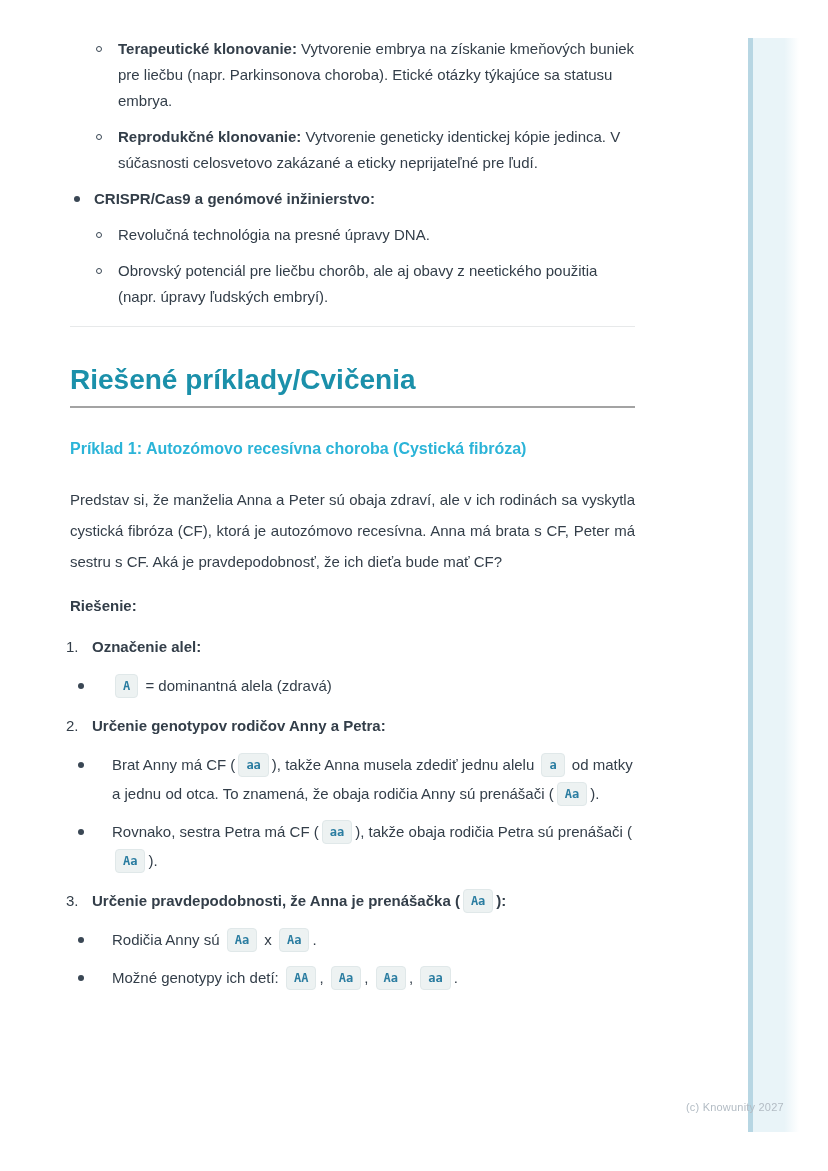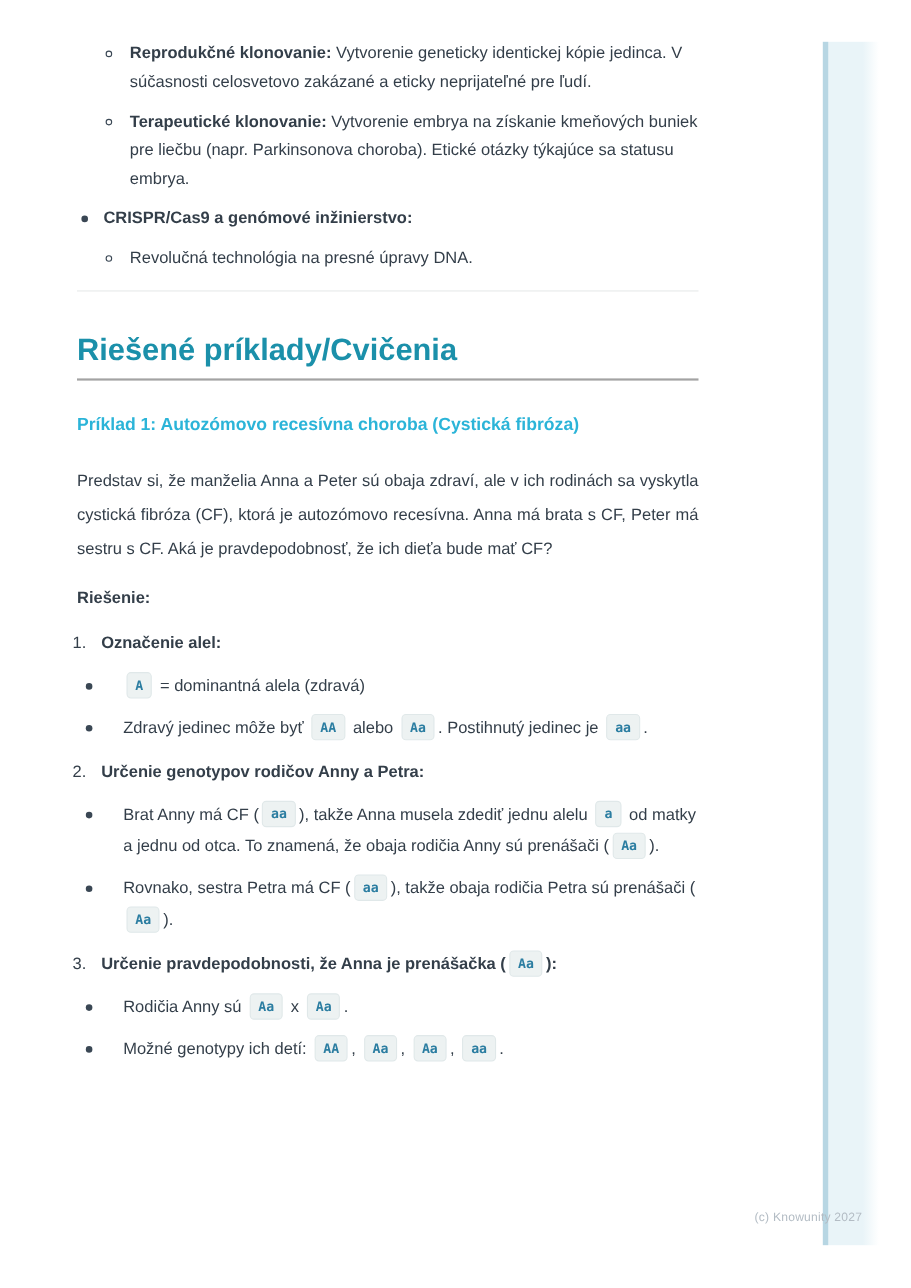--- a/index.html
+++ b/index.html
@@ -81,33 +81,37 @@
   }
 </style>
 </head>
 <body>
 
 <div class="content">
 
   <ul class="toplist">
     <li class="lvl2">
       <span class="mk mk-circle"></span>
-      <strong>Reprodukčné klonovanie:</strong><span> Vytvorenie geneticky identickej kópie jedinca. V súčasnosti celosvetovo zakázané a eticky neprijateľné pre ľudí.</span>
+      <strong>Terapeutické klonovanie:</strong><span> Vytvorenie embrya na získanie kmeňových buniek pre liečbu (napr. Parkinsonova choroba). Etické otázky týkajúce sa statusu embrya.</span>
     </li>
     <li class="lvl2">
       <span class="mk mk-circle"></span>
-      <strong>Terapeutické klonovanie:</strong><span> Vytvorenie embrya na získanie kmeňových buniek pre liečbu (napr. Parkinsonova choroba). Etické otázky týkajúce sa statusu embrya.</span>
+      <strong>Reprodukčné klonovanie:</strong><span> Vytvorenie geneticky identickej kópie jedinca. V súčasnosti celosvetovo zakázané a eticky neprijateľné pre ľudí.</span>
     </li>
     <li class="lvl1">
       <span class="mk mk-disc"></span>
       <strong>CRISPR/Cas9 a genómové inžinierstvo:</strong>
       <ul class="sublist">
         <li>
           <span class="mk mk-circle"></span>
           <span>Revolučná technológia na presné úpravy DNA.</span>
+        </li>
+        <li>
+          <span class="mk mk-circle"></span>
+          <span>Obrovský potenciál pre liečbu chorôb, ale aj obavy z neetického použitia (napr. úpravy ľudských embryí).</span>
         </li>
       </ul>
     </li>
   </ul>
 
   <hr class="divider">
 
   <h1 class="section-title">Riešené príklady/Cvičenia</h1>
 
   <h2 class="example-title">Príklad 1: Autozómovo recesívna choroba (Cystická fibróza)</h2>
@@ -116,21 +120,20 @@
 
   <p class="solution"><strong>Riešenie:</strong></p>
 
   <ol class="steps">
 
     <li class="step">
       <span class="step-num">1.</span>
       <span class="step-title"><strong>Označenie alel:</strong></span>
       <ul class="step-bullets">
         <li><span class="mk mk-disc"></span><span><span class="code">A</span> = dominantná alela (zdravá)</span></li>
-        <li><span class="mk mk-disc"></span><span>Zdravý jedinec môže byť <span class="code">AA</span> alebo <span class="code">Aa</span>. Postihnutý jedinec je <span class="code">aa</span>.</span></li>
       </ul>
     </li>
 
     <li class="step">
       <span class="step-num">2.</span>
       <span class="step-title"><strong>Určenie genotypov rodičov Anny a Petra:</strong></span>
       <ul class="step-bullets">
         <li><span class="mk mk-disc"></span><span>Brat Anny má CF (<span class="code">aa</span>), takže Anna musela zdediť jednu alelu <span class="code">a</span> od matky a jednu od otca. To znamená, že obaja rodičia Anny sú prenášači (<span class="code">Aa</span>).</span></li>
         <li><span class="mk mk-disc"></span><span>Rovnako, sestra Petra má CF (<span class="code">aa</span>), takže obaja rodičia Petra sú prenášači (<span class="code">Aa</span>).</span></li>
       </ul>

